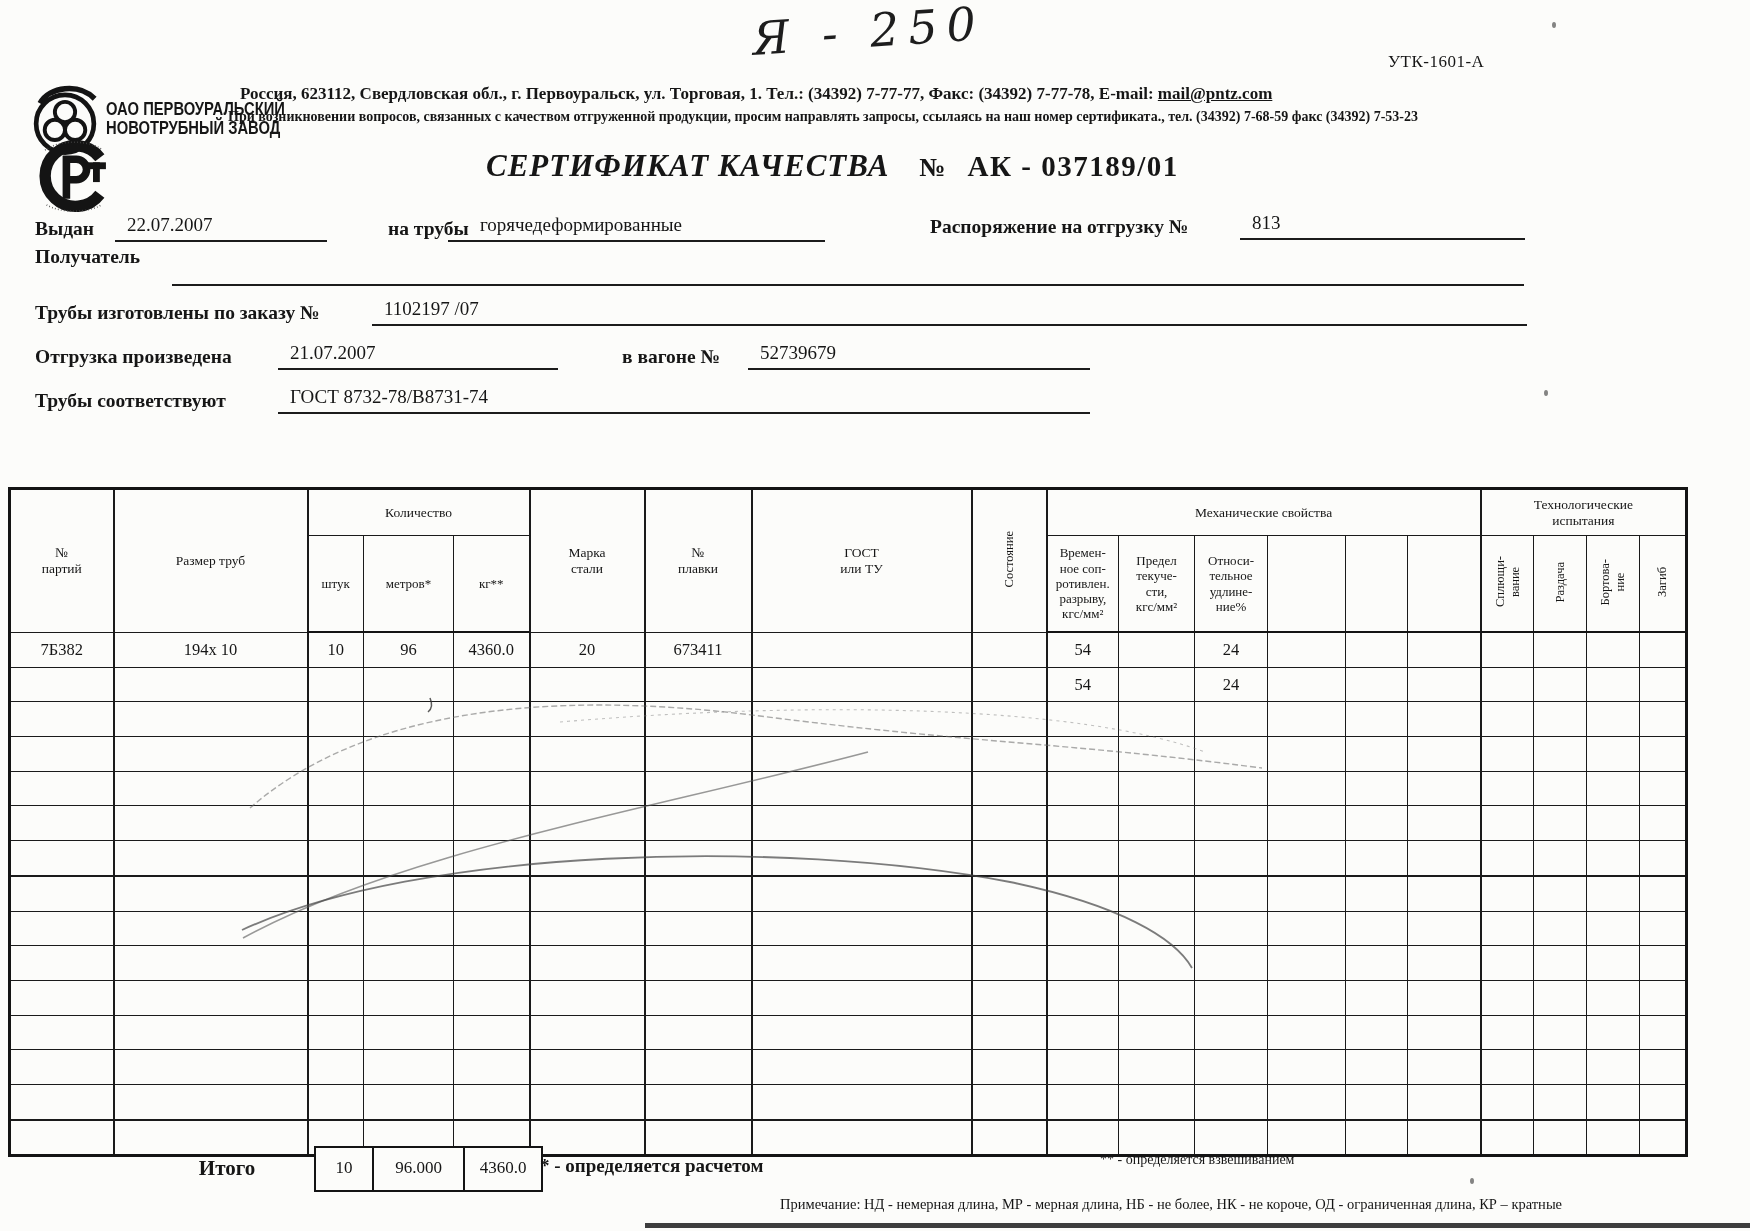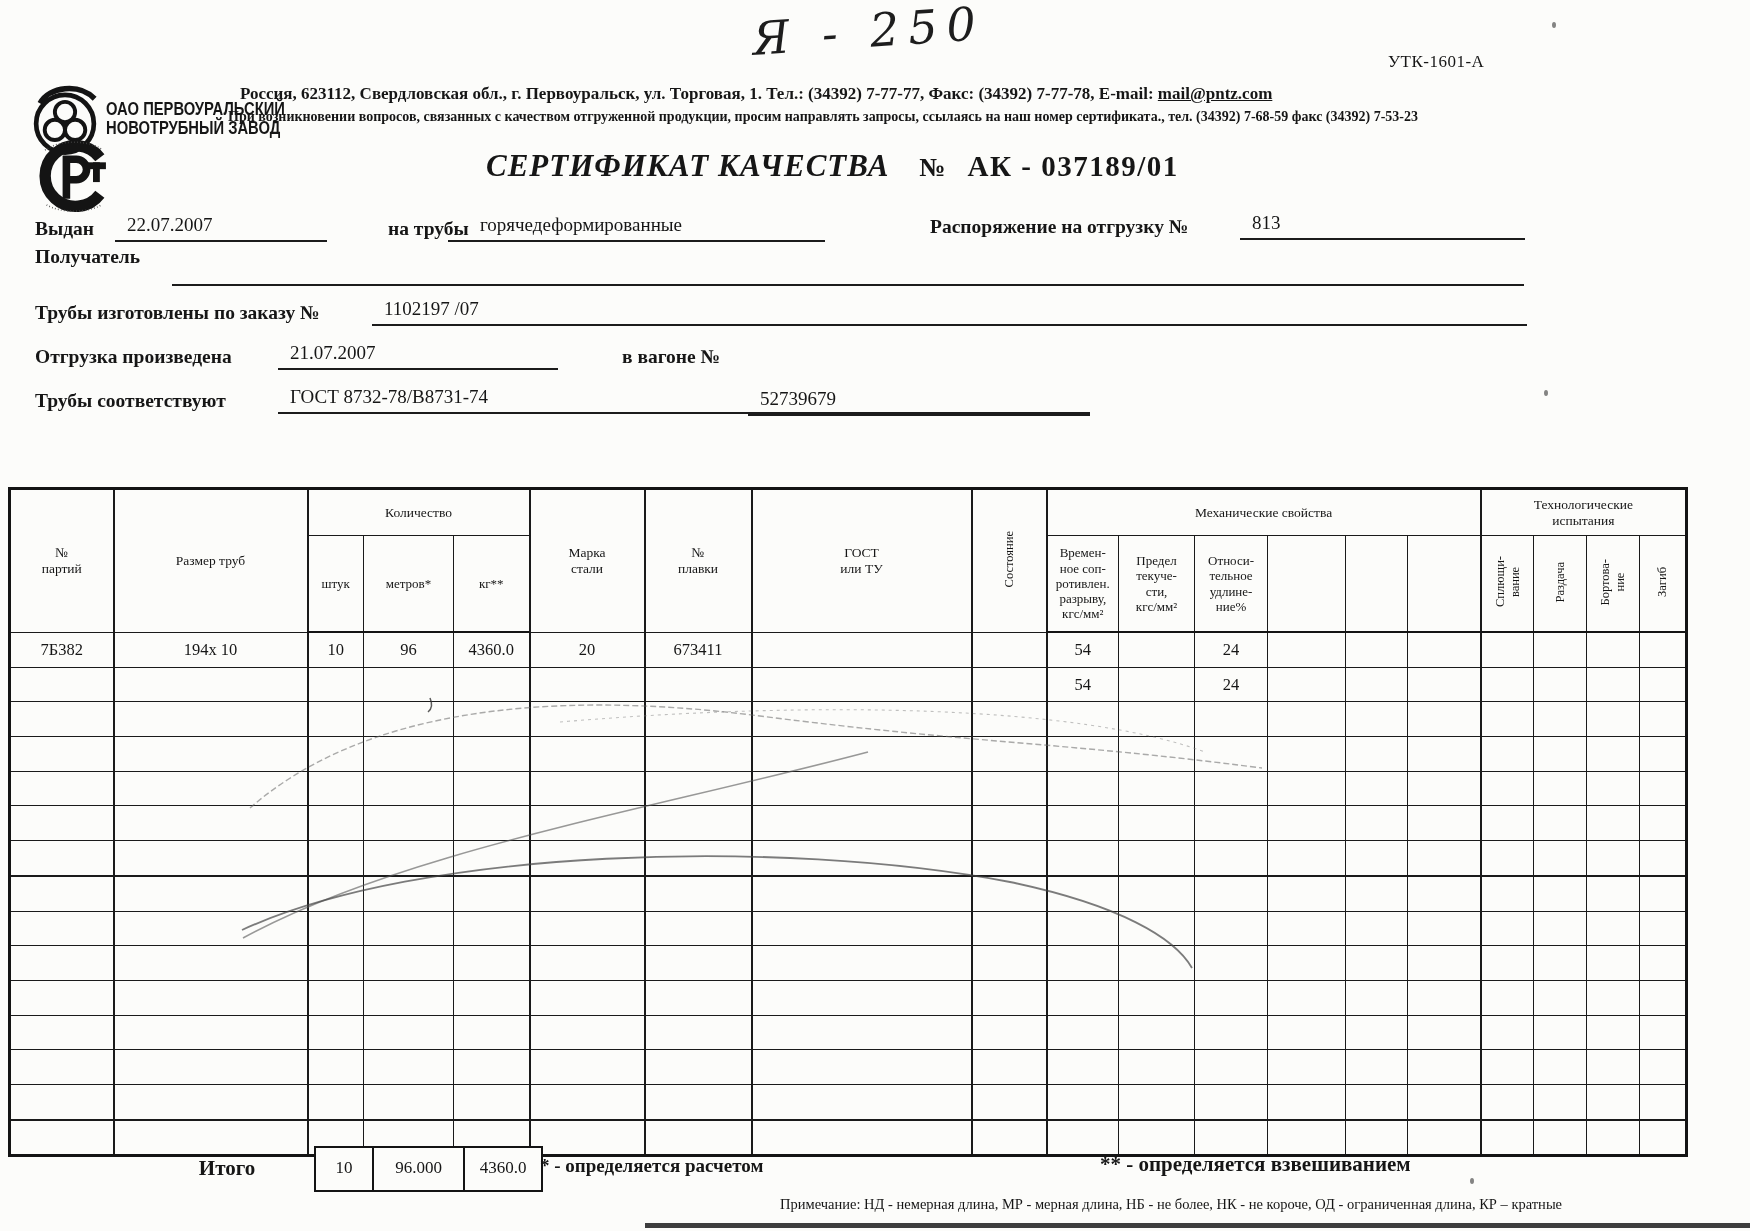--- a/index.html
+++ b/index.html
@@ -51,21 +51,21 @@
 
   
   .totals-label{left:152px;top:1156px;width:150px;text-align:center;font-weight:bold;font-size:21px;}
   .totals-boxes{left:314px;top:1146px;display:flex;}
   .tbox{border:2.5px solid #141414;height:42px;line-height:40px;text-align:center;
         font-size:17px;margin-left:-2.5px;background:#fcfcfa;}
   .tbox.b1{width:56px;margin-left:0;}
   .tbox.b2{width:90px;text-align:center;}
   .tbox.b3{width:76px;}
   .fn-calc{left:540px;top:1155px;font-weight:bold;font-size:19px;text-align:center;}
-  .fn-weigh{left:1100px;top:1152px;font-weight:bold;font-size:21px;}
+  .fn-weigh{left:1100px;top:1152px;font-weight:normal;font-size:14px;}
   .fn-note{left:780px;top:1196px;font-size:14.5px;white-space:nowrap;}
 
   .bottom-smudge{left:645px;top:1223px;width:1105px;height:5px;background:#1c1c1c;opacity:.85;}
   .speck{position:absolute;width:4px;height:6px;background:#333;border-radius:50%;opacity:.6;}
   .pen-overlay{left:0;top:0;pointer-events:none;}
 </style>
 </head>
 <body>
 
 <div class="sheet">
@@ -116,21 +116,21 @@
 
   <div class="lbl" style="left:35px;top:246px;">Получатель</div>
   <div class="val" style="left:172px;top:258px;width:1340px;"></div>
 
   <div class="lbl" style="left:35px;top:302px;">Трубы изготовлены по заказу №</div>
   <div class="val" style="left:372px;top:298px;width:1143px;">1102197   /07</div>
 
   <div class="lbl" style="left:35px;top:346px;">Отгрузка произведена</div>
   <div class="val" style="left:278px;top:342px;width:268px;">21.07.2007</div>
   <div class="lbl" style="left:622px;top:346px;">в вагоне №</div>
-  <div class="val" style="left:748px;top:342px;width:330px;margin-top:46px;">52739679</div>
+  <div class="val" style="left:748px;top:342px;width:330px;">52739679</div>
 
   <div class="lbl" style="left:35px;top:390px;">Трубы соответствуют</div>
   <div class="val" style="left:278px;top:386px;width:800px;">ГОСТ 8732-78/В8731-74</div>
 
   <table class="cert-table">
     <colgroup>
       <col class="c0">
         <col class="c1">
         <col class="c2">
         <col class="c3">

